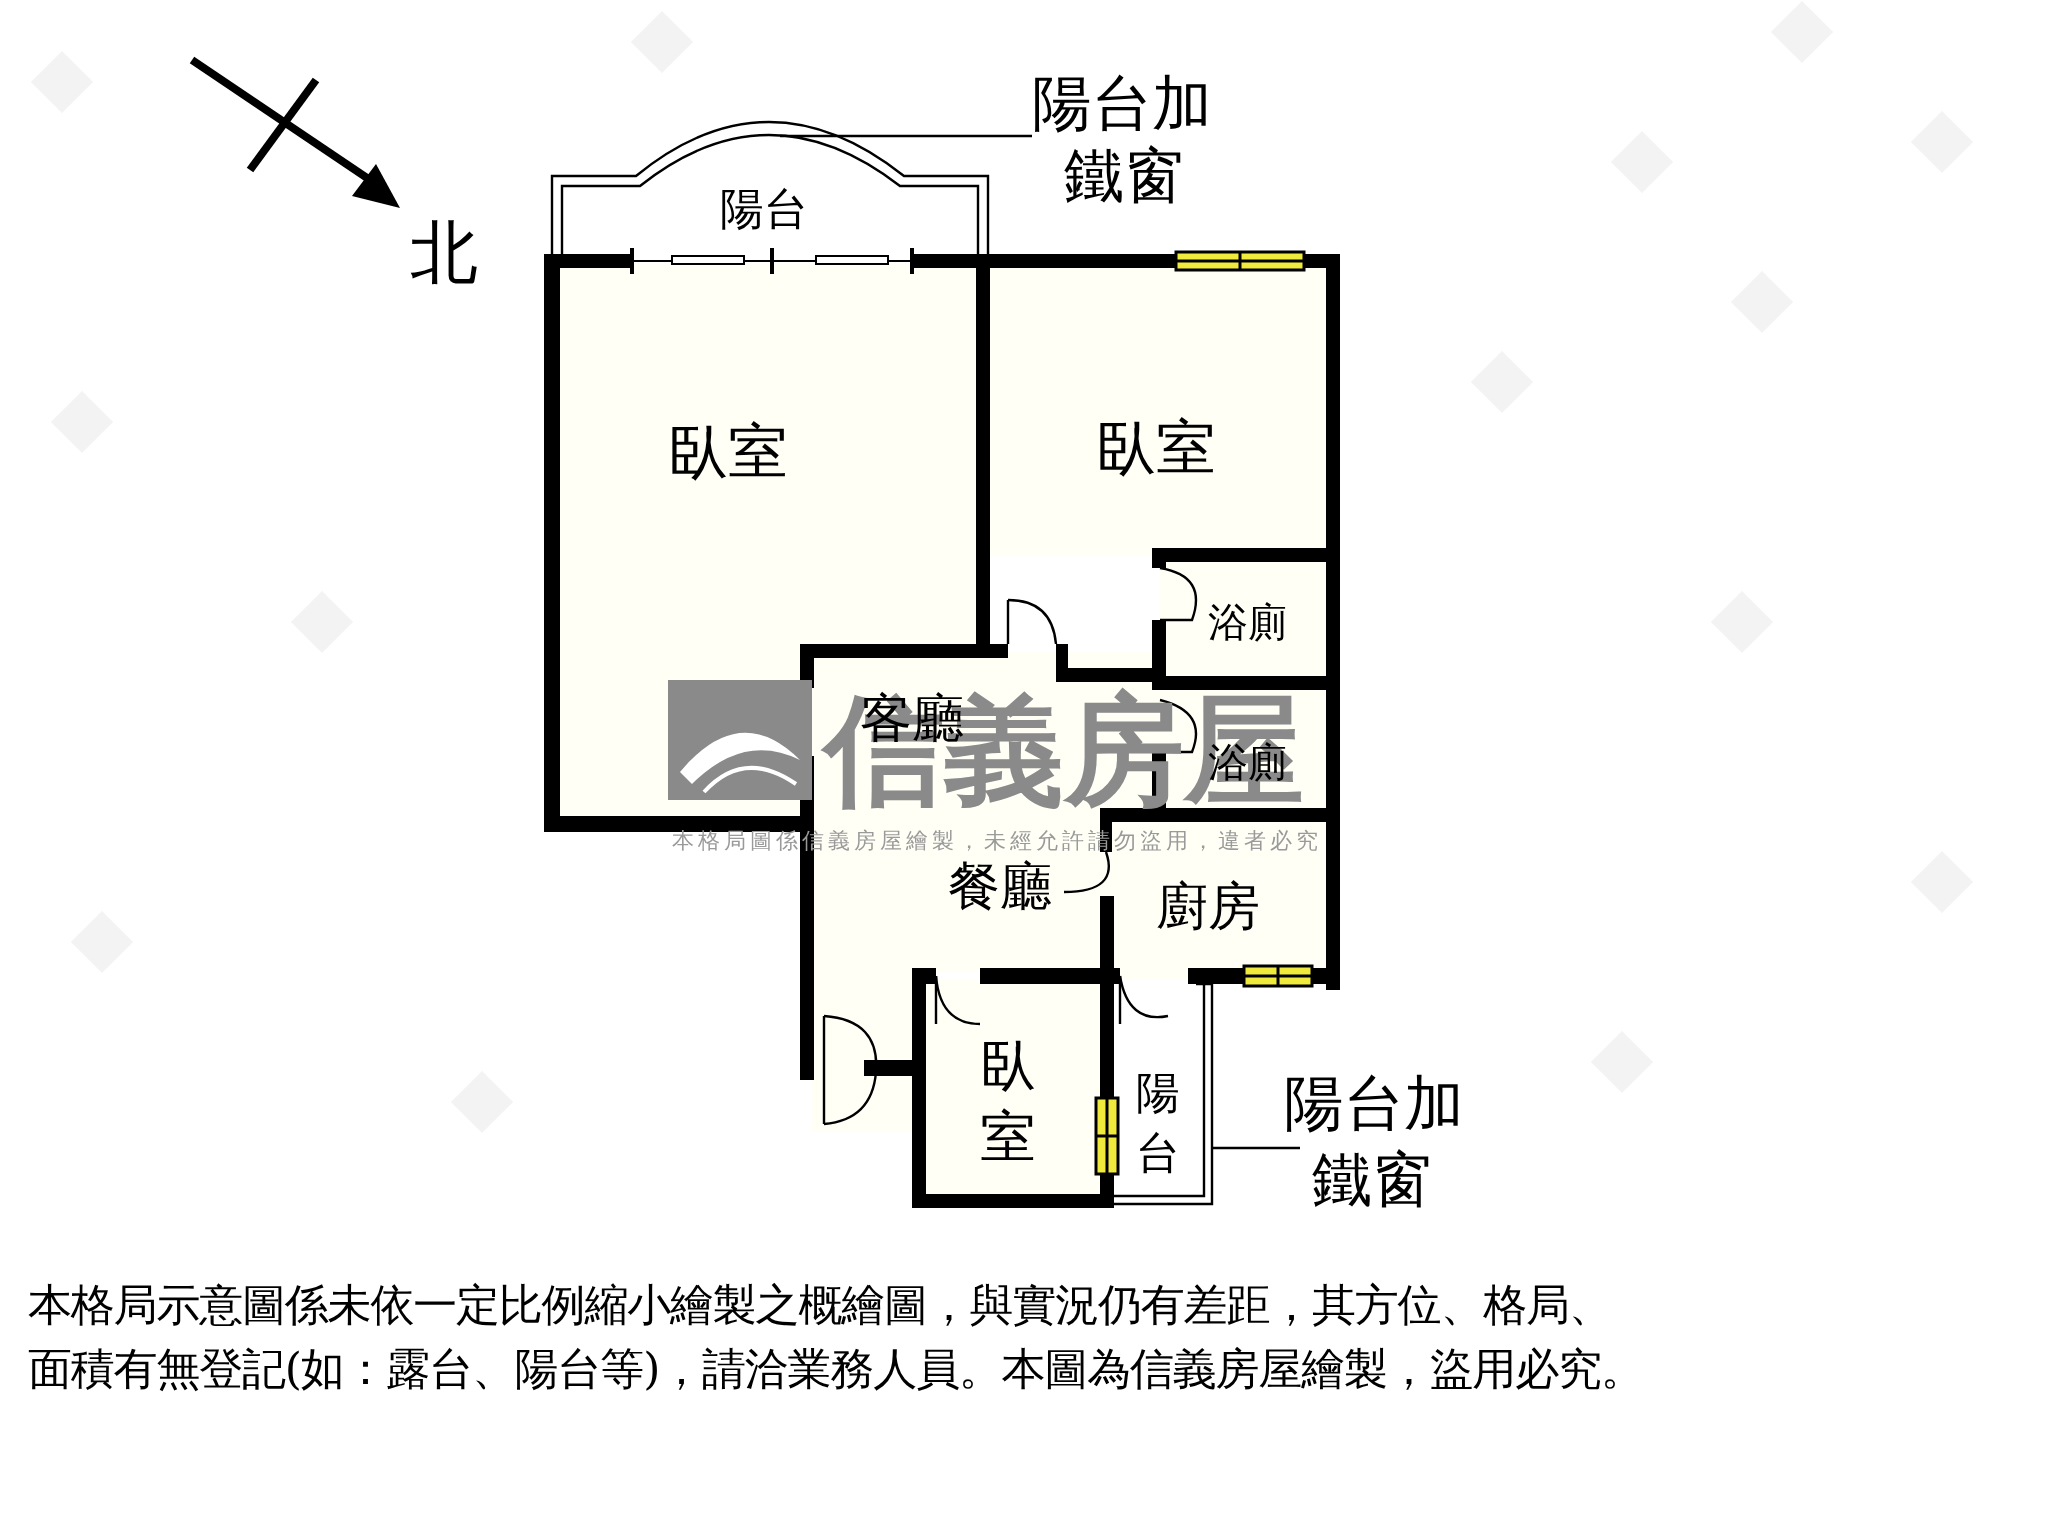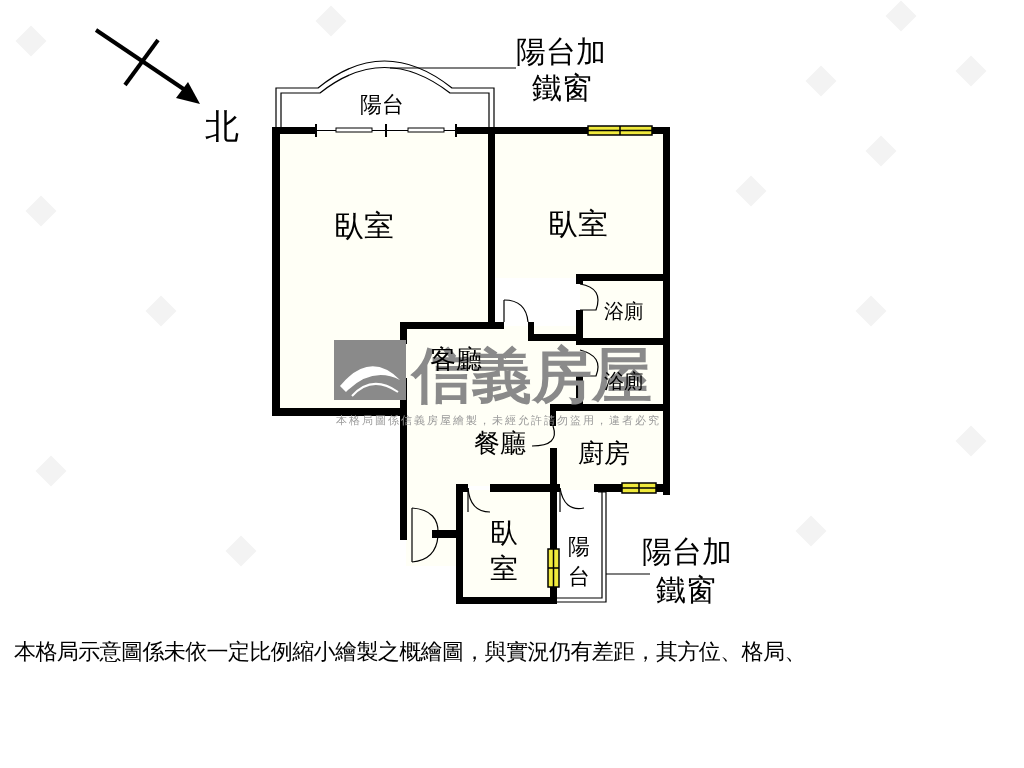--- a/index.html
+++ b/index.html
@@ -10,21 +10,21 @@
   }
   #plan { position:absolute; left:0; top:0; width:1024px; height:630px; }
   .lbl { font-family:"DejaVu Serif","Liberation Serif",serif; fill:#000; }
   .wm-text { font-family:"DejaVu Sans","Liberation Sans",sans-serif; fill:#8a8a8a; font-weight:bold; }
   .wm-sub { font-family:"DejaVu Sans","Liberation Sans",sans-serif; fill:#9a9a9a; }
   #disclaimer {
     position:absolute; left:14px; top:638px; width:1000px;
     font-family:"DejaVu Serif","Liberation Serif",serif;
     font-size:22px; line-height:32px; color:#000; letter-spacing:-0.6px;
   }
-  #disclaimer div { white-space:nowrap;font-family:Liberation Mono, monospace; }
+  #disclaimer div { white-space:nowrap; }
 </style>
 </head>
 <body>
 
 <svg id="plan" viewBox="0 0 1024 630" xmlns="http://www.w3.org/2000/svg">
 
   <g opacity="0.05" fill="#000">
     <rect x="20" y="30" width="22" height="22" transform="rotate(45 31 41)"></rect>
     <rect x="320" y="10" width="22" height="22" transform="rotate(45 331 21)"></rect>
     <rect x="890" y="5" width="22" height="22" transform="rotate(45 901 16)"></rect>
@@ -163,13 +163,14 @@
   <text class="lbl" x="568" y="584" font-size="22">台</text>
 
   <text class="lbl" x="516" y="62" font-size="30">陽台加</text>
   <text class="lbl" x="532" y="98" font-size="30">鐵窗</text>
   <text class="lbl" x="642" y="562" font-size="30">陽台加</text>
   <text class="lbl" x="656" y="600" font-size="30">鐵窗</text>
 </svg>
 
 <div id="disclaimer">
   <div>本格局示意圖係未依一定比例縮小繪製之概繪圖，與實況仍有差距，其方位、格局、</div>
+  <div>面積有無登記(如：露台、陽台等)，請洽業務人員。本圖為信義房屋繪製，盜用必究。</div>
 </div>
 
 </body></html>

